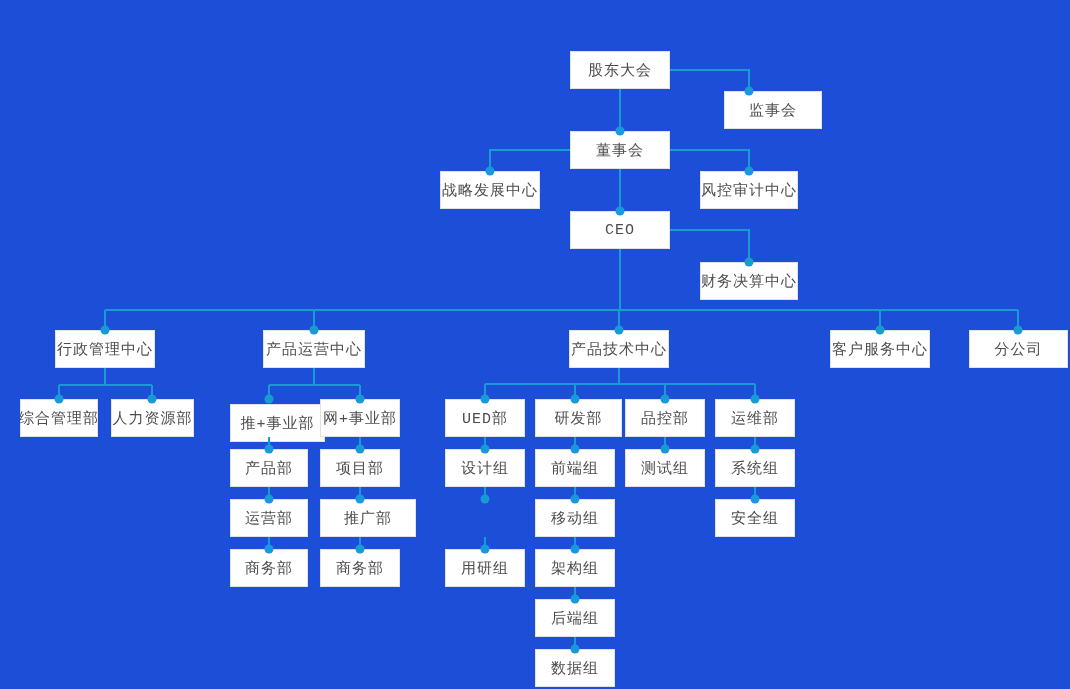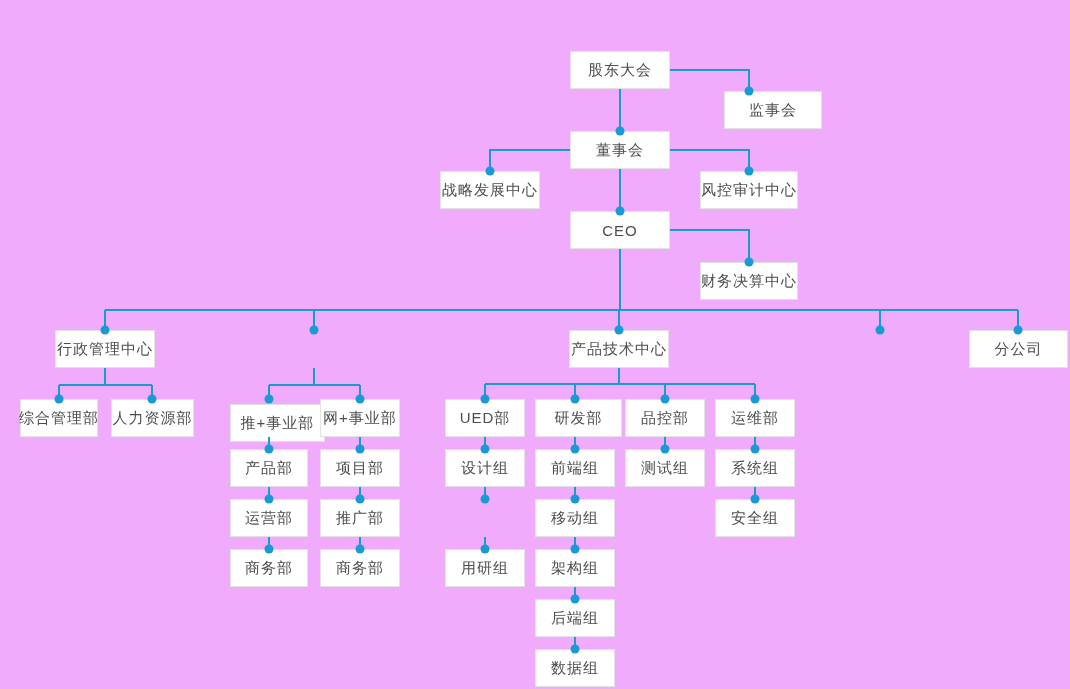--- a/index.html
+++ b/index.html
@@ -1,18 +1,18 @@
 <!DOCTYPE html>
 <html style="--line: #189bd5; --box-border: #e2e2e2; --text: #4d4d4d;"><head>
 <meta charset="utf-8">
 <style>
   html,body{margin:0;padding:0;background:#ffffff;}
   #chart{
-    position:relative;width:1070px;height:689px;background:#f0abfc;
-    font-family:Liberation Sans, sans-serif;overflow:hidden;
+    position:relative;width:1070px;height:689px;background:#1d4ed8;
+    font-family:Liberation Mono, monospace;overflow:hidden;
   }
   .node{
     position:absolute;height:38px;box-sizing:border-box;
     background:#ffffff;border:1px solid var(--box-border,#e2e2e2);
     display:flex;align-items:center;justify-content:center;
     font-size:15px;letter-spacing:1px;color:var(--text,#4d4d4d);
     white-space:nowrap;z-index:1;
   }
   svg.wires{
     position:absolute;left:0;top:0;z-index:2;pointer-events:none;
@@ -28,33 +28,35 @@
 
   <div class="node" style="left:570px;top:51px;width:100px">股东大会</div>
   <div class="node" style="left:724px;top:91px;width:98px">监事会</div>
   <div class="node" style="left:570px;top:131px;width:100px">董事会</div>
   <div class="node" style="left:440px;top:171px;width:100px">战略发展中心</div>
   <div class="node" style="left:700px;top:171px;width:98px">风控审计中心</div>
   <div class="node" style="left:570px;top:211px;width:100px">CEO</div>
   <div class="node" style="left:700px;top:262px;width:98px">财务决算中心</div>
 
   <div class="node" style="left:55px;top:330px;width:100px">行政管理中心</div>
+  <div class="node" style="left:263px;top:330px;width:102px">产品运营中心</div>
   <div class="node" style="left:569px;top:330px;width:100px">产品技术中心</div>
+  <div class="node" style="left:830px;top:330px;width:100px">客户服务中心</div>
   <div class="node" style="left:969px;top:330px;width:99px">分公司</div>
 
   <div class="node" style="left:20px;top:399px;width:78px">综合管理部</div>
   <div class="node" style="left:111px;top:399px;width:83px">人力资源部</div>
 
   <div class="node" style="left:230px;top:404px;width:95px">推+事业部</div>
   <div class="node" style="left:320px;top:399px;width:80px">网+事业部</div>
   <div class="node" style="left:230px;top:449px;width:78px">产品部</div>
   <div class="node" style="left:230px;top:499px;width:78px">运营部</div>
   <div class="node" style="left:230px;top:549px;width:78px">商务部</div>
   <div class="node" style="left:320px;top:449px;width:80px">项目部</div>
-  <div class="node" style="left:320px;top:499px;width:80px">推广部</div>
+  <div class="node" style="left:320px;top:499px;width:96px">推广部</div>
   <div class="node" style="left:320px;top:549px;width:80px">商务部</div>
 
   <div class="node" style="left:445px;top:399px;width:80px">UED部</div>
   <div class="node" style="left:445px;top:449px;width:80px">设计组</div>
   <div class="node" style="left:445px;top:549px;width:80px">用研组</div>
   <div class="node" style="left:535px;top:399px;width:87px">研发部</div>
   <div class="node" style="left:535px;top:449px;width:80px">前端组</div>
   <div class="node" style="left:535px;top:499px;width:80px">移动组</div>
   <div class="node" style="left:535px;top:549px;width:80px">架构组</div>
   <div class="node" style="left:535px;top:599px;width:80px">后端组</div>

